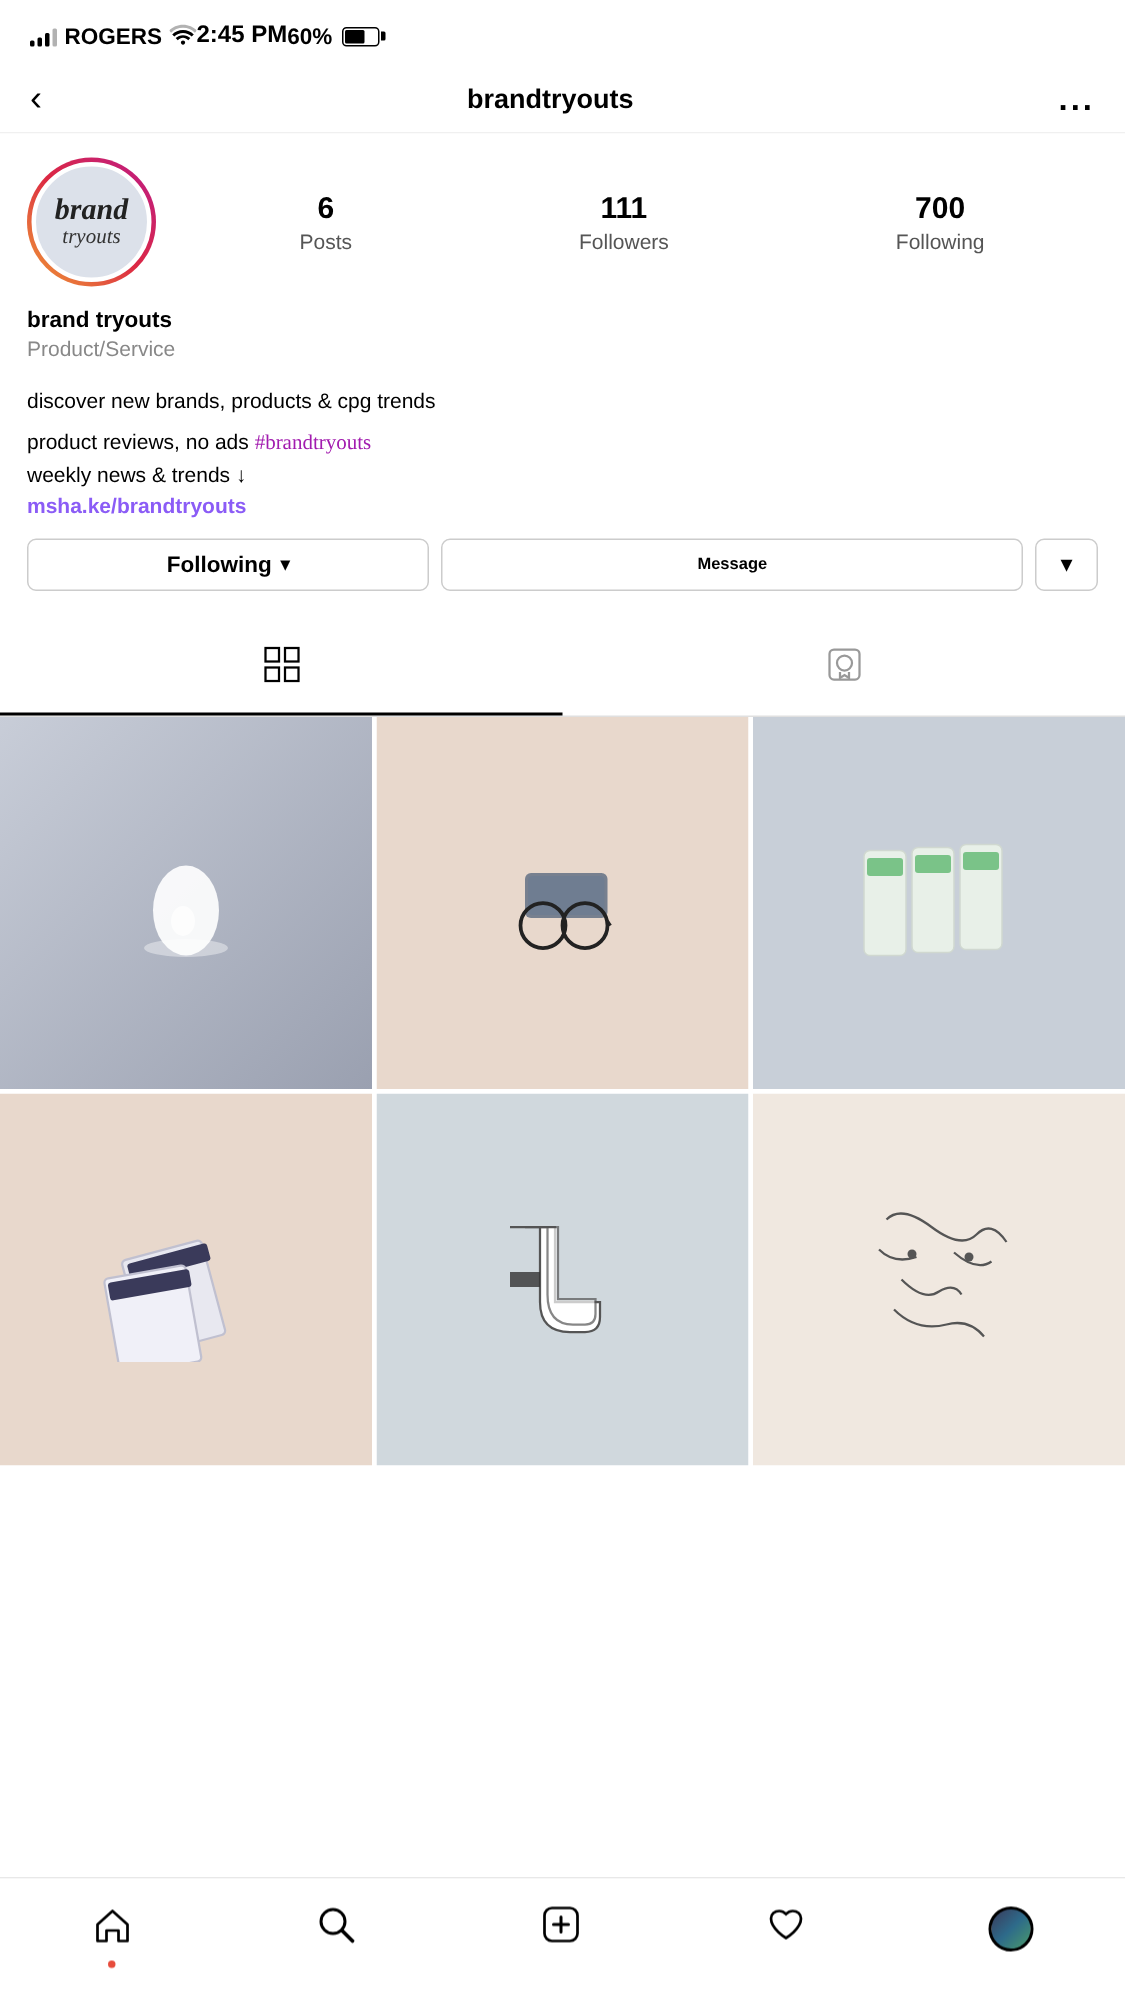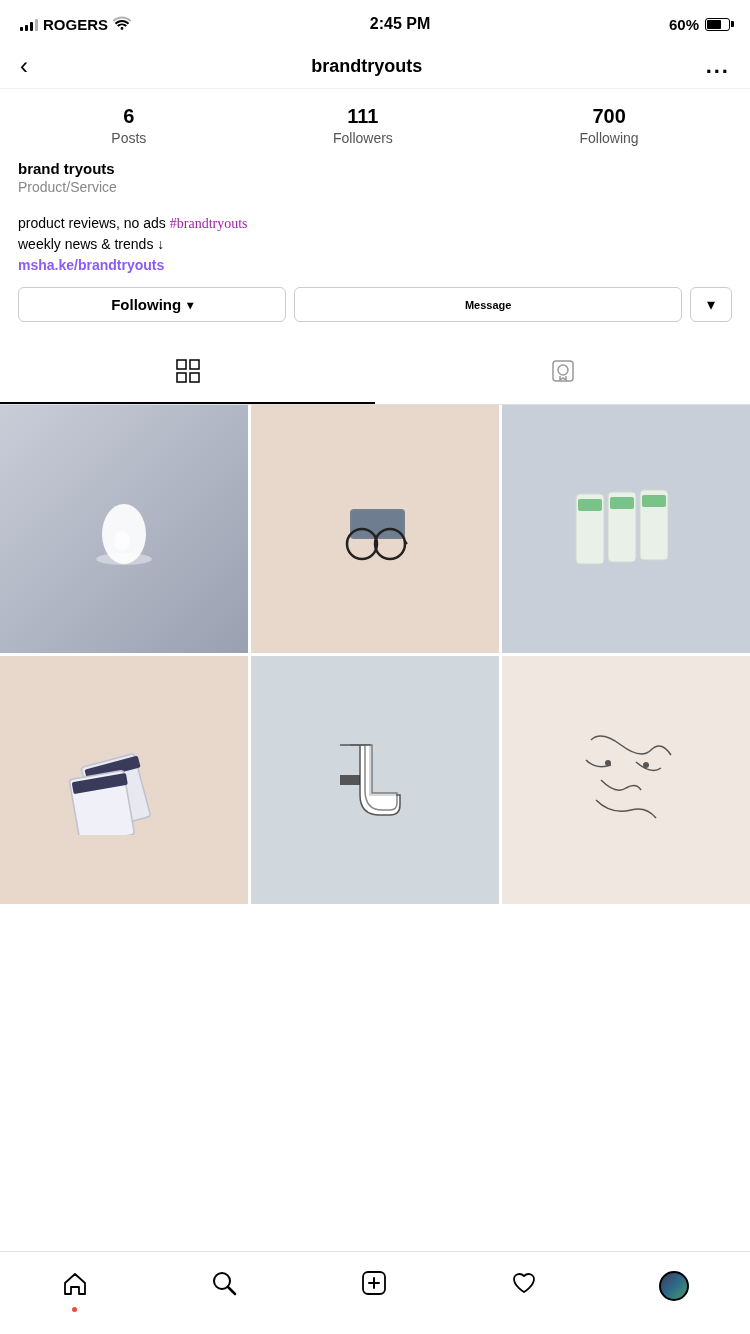--- a/index.html
+++ b/index.html
@@ -8,21 +8,20 @@
       width: 750px;
       min-height: 1334px;
       font-family: -apple-system, 'Helvetica Neue', Arial, sans-serif;
       background: #fff;
       overflow-x: hidden;
     }
 
     
     .status-bar {
       display: flex;
-      justify-content: space-between;
       align-items: center;
       padding: 10px 20px 6px 20px;
       background: #fff;
       height: 44px;
     }
     .status-left { display: flex; align-items: center; gap: 5px; font-size: 15px; font-weight: 600; }
     .status-center { font-size: 16px; font-weight: 600; }
     .status-right { display: flex; align-items: center; gap: 6px; font-size: 15px; font-weight: 700; }
     .signal-bars { display: flex; align-items: flex-end; gap: 2px; height: 14px; }
     .signal-bars span { width: 3px; background: #000; border-radius: 1px; }
@@ -305,40 +304,49 @@
 
 <div class="header">
   <span class="back-btn">‹</span>
   <span class="header-title">brandtryouts</span>
   <span class="header-more">...</span>
 </div>
 
 <div class="profile-section">
   <div class="profile-top">
 
+    <div class="avatar-ring">
+      <div class="avatar-inner">
+        <div class="avatar-text">
+          <span class="brand-word">brand</span>
+          <span class="tryouts-word">tryouts</span>
+        </div>
+      </div>
+    </div>
 
     <div class="stats-row">
       <div class="stat-item">
         <span class="stat-number">6</span>
         <span class="stat-label">Posts</span>
       </div>
       <div class="stat-item">
         <span class="stat-number">111</span>
         <span class="stat-label">Followers</span>
       </div>
       <div class="stat-item">
         <span class="stat-number">700</span>
         <span class="stat-label">Following</span>
       </div>
     </div>
   </div>
 
   <div class="bio-section">
     <div class="bio-name">brand tryouts</div>
     <div class="bio-category">Product/Service</div>
+    <div class="bio-desc">discover new brands, products &amp; cpg trends</div>
     <div class="bio-tags">
       <span>product reviews, no ads </span><span class="hashtag">#brandtryouts</span>
       <br>
       <span>weekly news &amp; trends ↓</span>
     </div>
     <div class="bio-link">msha.ke/brandtryouts</div>
   </div>
 
   <div class="action-buttons">
     <button class="btn-following">

